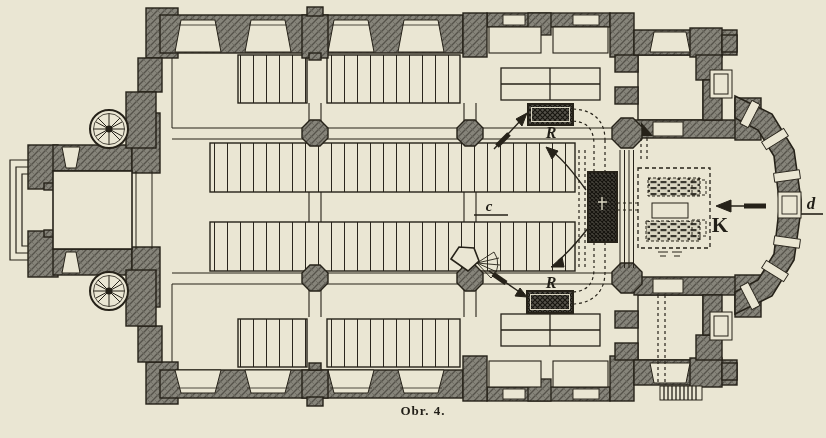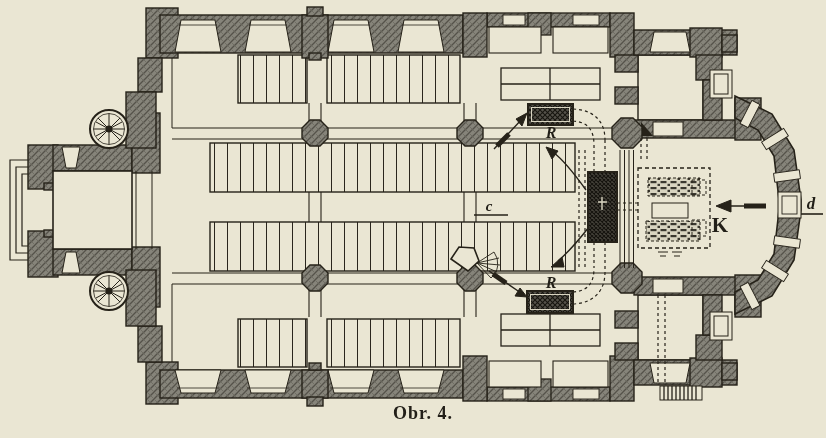--- a/index.html
+++ b/index.html
@@ -1,21 +1,21 @@
 <!DOCTYPE html>
 <html><head>
 <meta charset="utf-8">
 <style>
   html,body{margin:0;padding:0;}
   body{width:826px;height:438px;overflow:hidden;background:#eae6d3;
        font-family:"Liberation Serif","DejaVu Serif",serif;}
   #page{position:relative;width:826px;height:438px;background:#eae6d3;}
   #plan-svg{position:absolute;left:0;top:0;}
   #caption{position:absolute;left:333px;top:403px;width:180px;text-align:center;
-           font-size:18px;font-weight:bold;color:#221f18;letter-spacing:1px;}
+           font-size:13px;font-weight:bold;color:#221f18;letter-spacing:1px;}
   text{font-family:"Liberation Serif","DejaVu Serif",serif;fill:#221f18;}
   .lbl-i{font-style:italic;font-weight:bold;}
   .lbl-b{font-weight:bold;}
 </style>
 </head>
 <body>
 
 <div id="page">
 <svg id="plan-svg" width="826" height="438" viewBox="0 0 826 438">
 <defs>

